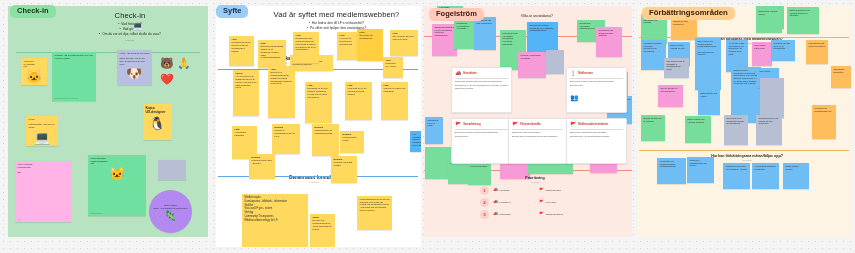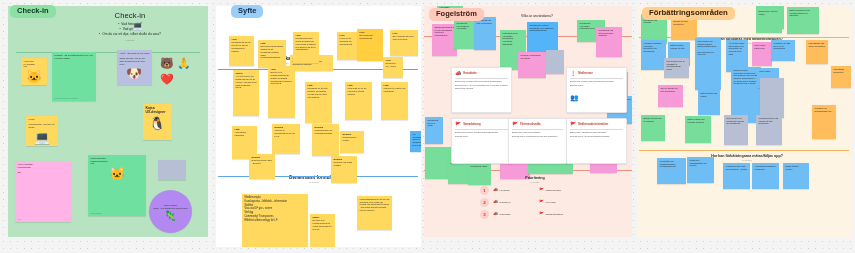--- a/index.html
+++ b/index.html
@@ -135,20 +135,27 @@
           <span class="emoji" style="left: 152px; top: 52px; font-size: 11px;">🐻</span>
           <span class="emoji" style="left: 169px; top: 52px; font-size: 11px;">🙏</span>
           <span class="emoji" style="left: 152px; top: 68px; font-size: 11px;">❤️</span>
         </div>
     </div>
     <div class="frame-title" style="left:2px;top:-1px;background:#8de0a4;color:#13341f;font-size:7.5px;">Check-in</div>
   </div>
 
   <div class="frame f-syfte" style="left:216px;top:6px;width:205px;height:241px;">
     <div class="frame-body">
+      <div class="hd" style="left:38px;top:4px;width:165px;">
+        <div class="h1">Vad är syftet med medlemswebben?</div>
+        <ul class="bullets">
+          <li>Hur bidrar den till LF:s verksamhet?</li>
+          <li>På vilket sätt hjälper den användarna?</li>
+        </ul>
+      </div>
       <div class="secthead" style="left:48px;top:50px;width:40px;">
         <div class="t">Tänka</div>
         <div class="s">5 minuter</div>
       </div>
       <hr class="rule blue" style="left:2px;top:63px;width:200px;">
       <div class="secthead" style="left:48px;top:169px;width:100px;">
         <div class="t">Gemensamt formulerat</div>
         <div class="s">15 minuter</div>
       </div>
       <hr class="rule blue" style="left:2px;top:170px;width:200px;">
@@ -177,21 +184,21 @@
 Stolthet
 Visa vad LF gör - extern
 Verktyg
 Community/ Transparens
 Effektivt arbetsverktyg för LF</span></div>
           <div class="note n-y" style="left: 94px; top: 208px; width: 25px; height: 35px;"><span class="au">Sophie</span><span style="white-space: pre-line;">En enkel och kommunikations på vettea medlemsnytta som LF.</span></div>
           <div class="note n-y" style="left: 141px; top: 190px; width: 35px; height: 34px;"><span style="white-space: pre-line;">Webbplatsbaserad en att det och informera, som också kan komma och medlemsnytta under - ska kunna ska hitta förvänta vara till behoven</span></div>
           <div class="note n-b2" style="left: 194px; top: 125px; width: 20px; height: 21px;"><span style="white-space: pre-line;">Vår medlemssida gäller till användarna som vi anser</span></div>
         </div>
     </div>
-    <div class="frame-title" style="left:15px;top:-1px;background:#9ccdf7;color:#0f2c47;font-size:7.5px;">Syfte</div>
+    <div class="frame-title" style="left:0;top:-1px;background:#9ccdf7;color:#0f2c47;font-size:7.5px;">Syfte</div>
   </div>
 
   <div class="frame f-anv" style="left:424px;top:6px;width:208px;height:231px;">
     <div class="frame-body">
       <div class="q" style="left:48px;top:8px;width:130px;">Vilka är användarna?</div>
       <hr class="rule pink" style="left:0px;top:30px;width:208px;">
       <hr class="rule pink" style="left:0px;top:164px;width:208px;">
       <div id="anv-notes">
           <div class="note n-g" style="left: 13px; top: -5px; width: 26px; height: 13px;"><span style="white-space: pre-line;">Förtroendevalda
 Huvudmän</span></div>

